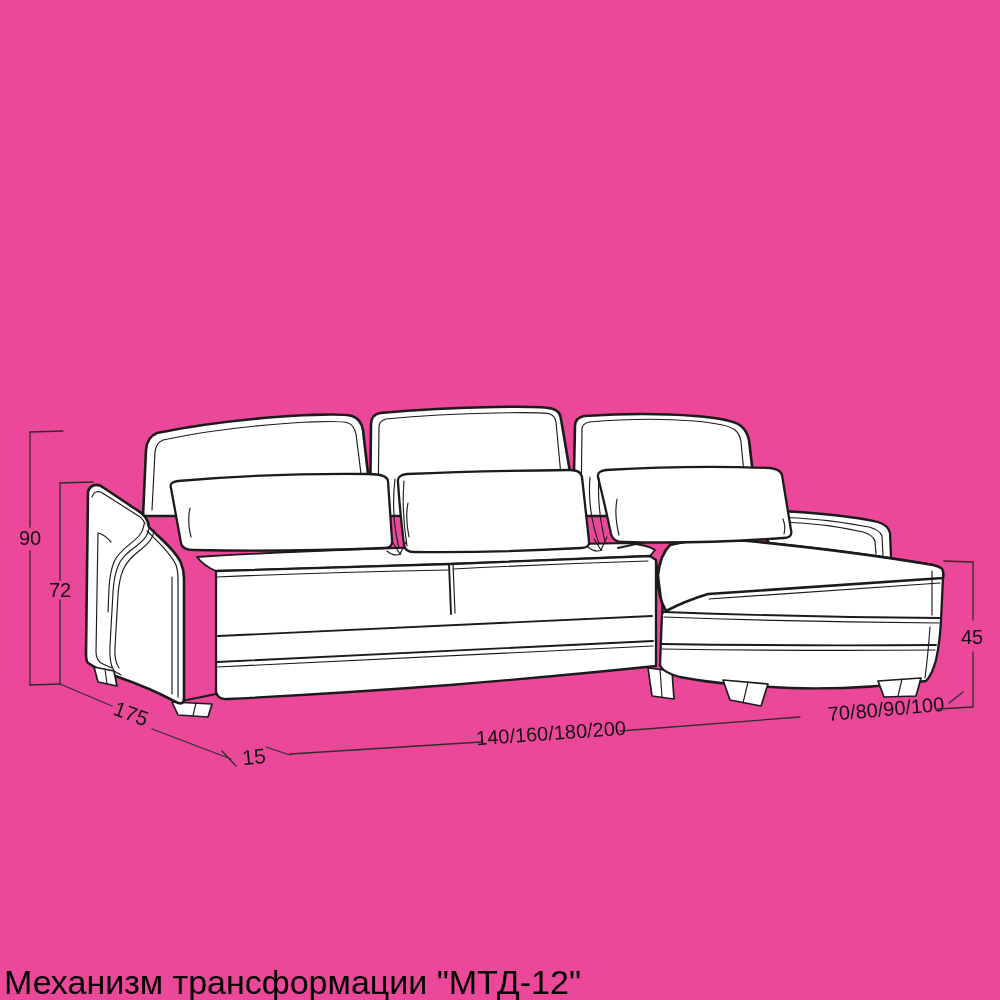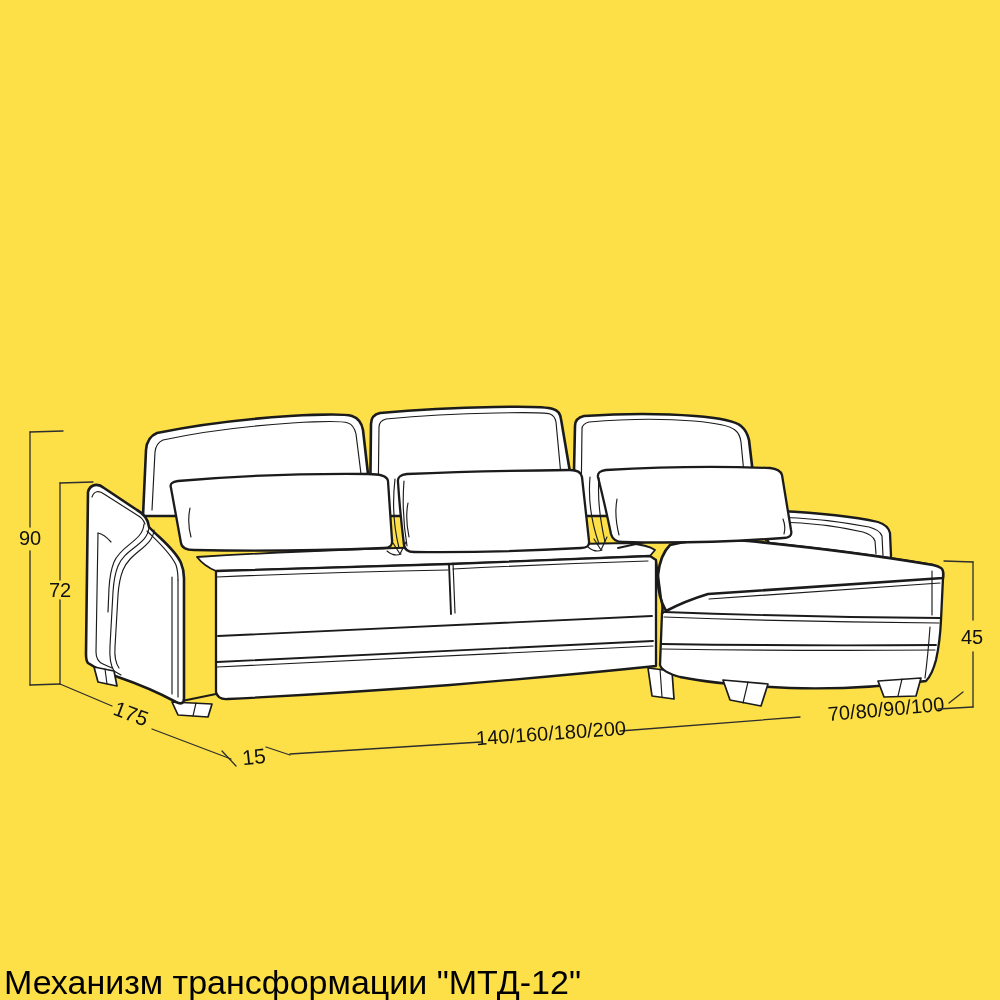--- a/index.html
+++ b/index.html
@@ -4,21 +4,21 @@
 <style>
   html, body {
     margin: 0;
     padding: 0;
     background: #ffffff;
   }
   .stage {
     position: relative;
     width: 1000px;
     height: 1000px;
-    background: #fde047;
+    background: #ec4899;
     overflow: hidden;
     font-family: "Liberation Sans", sans-serif;
   }
   svg.drawing {
     position: absolute;
     left: 0;
     top: 0;
     width: 1000px;
     height: 1000px;
   }

